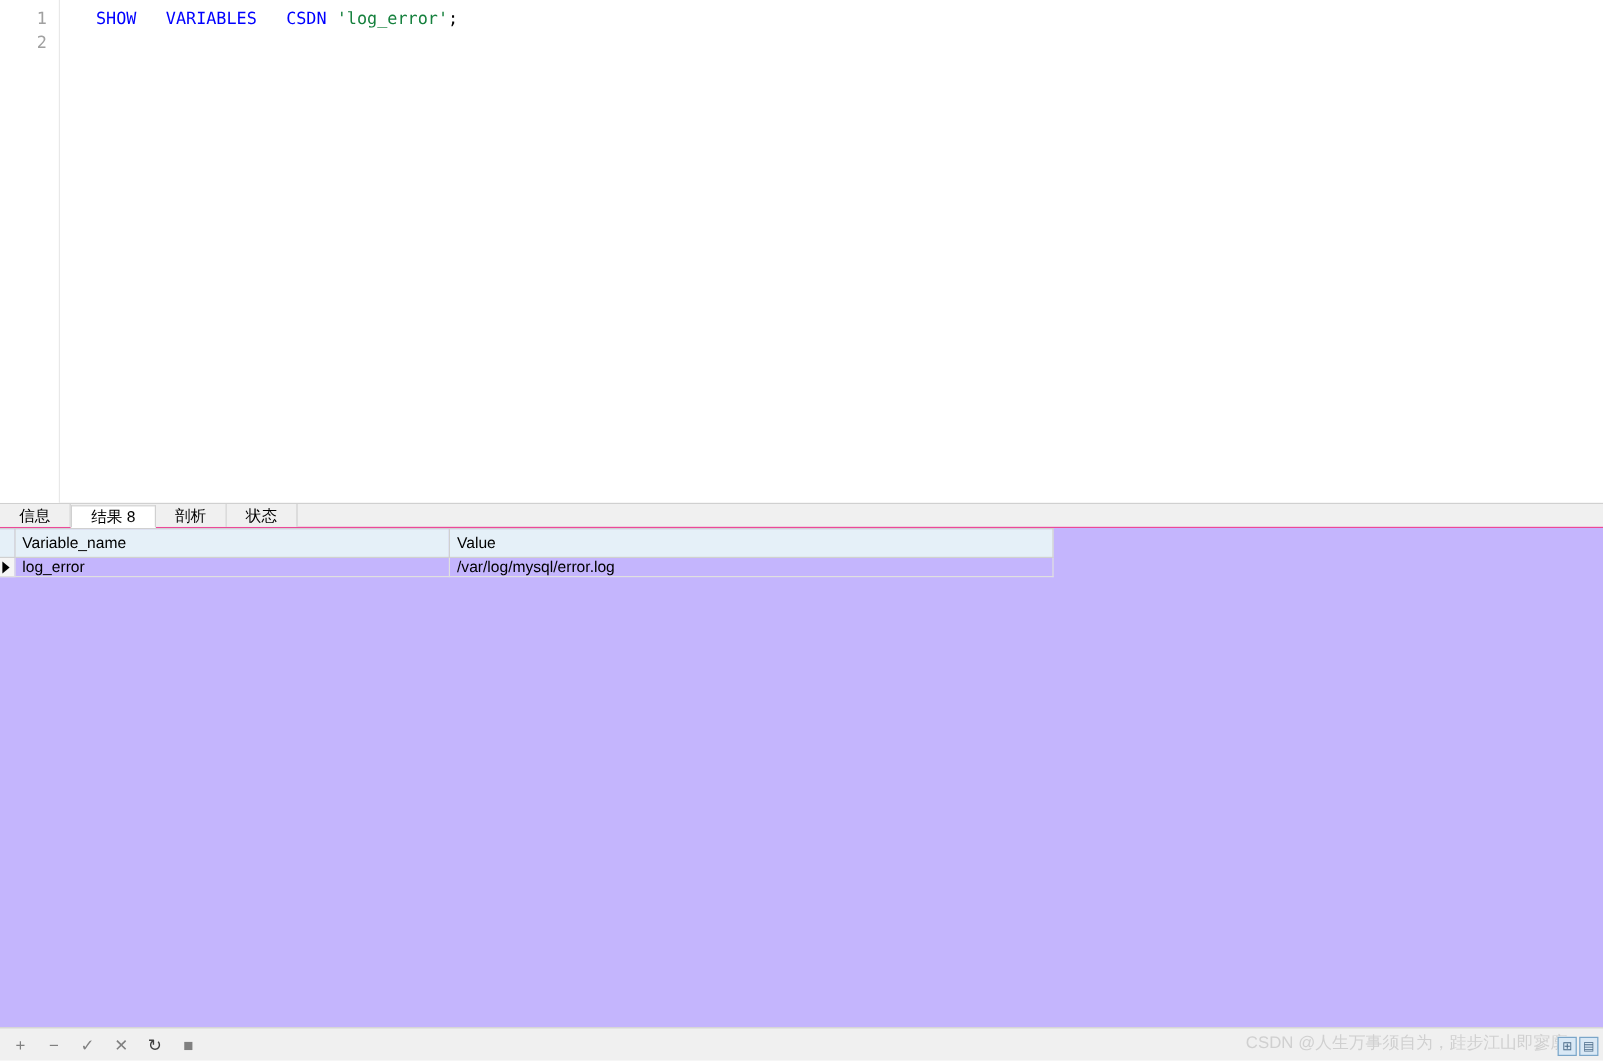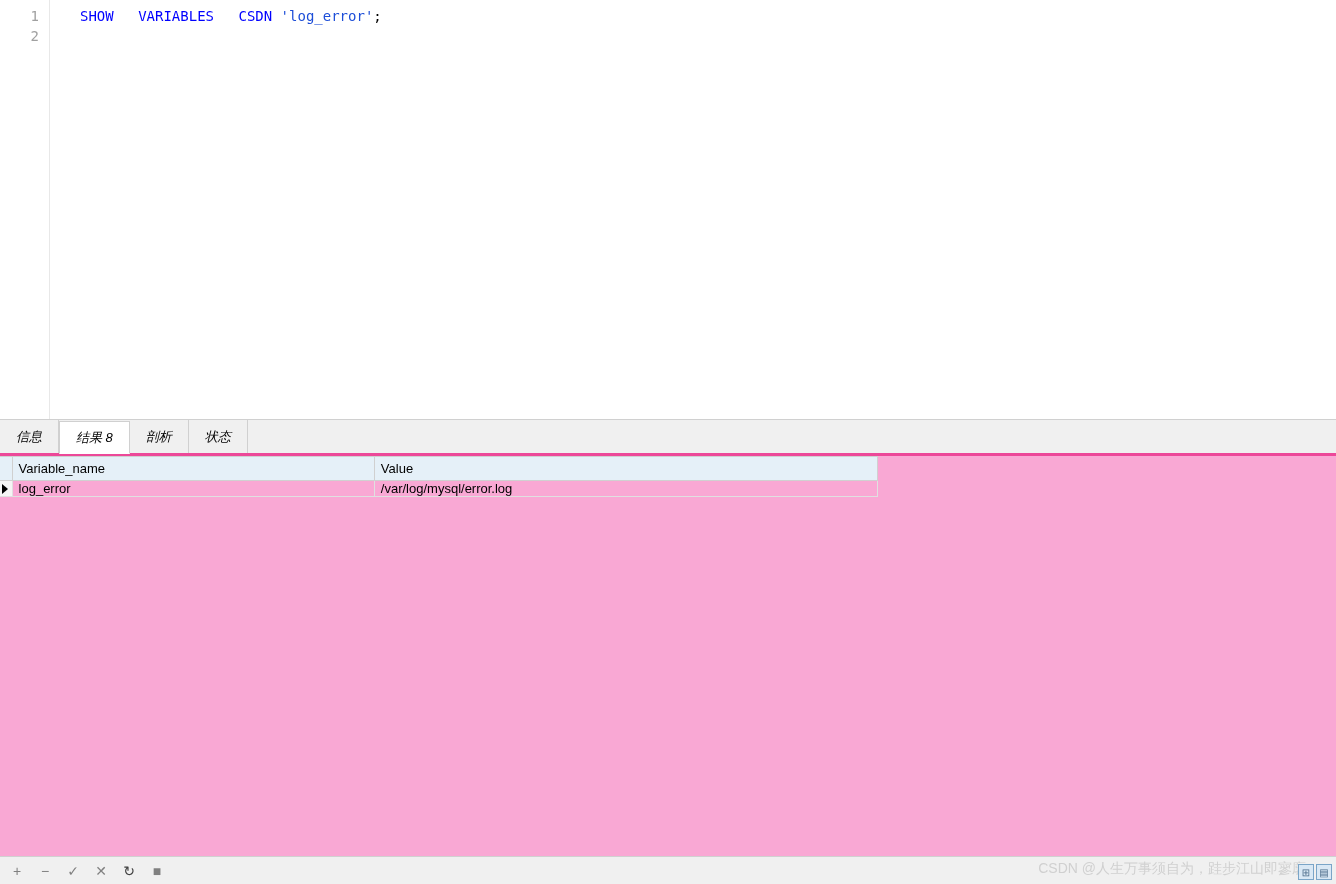--- a/index.html
+++ b/index.html
@@ -41,28 +41,27 @@
     .code-area {
       flex: 1;
       padding-top: 6px;
       padding-left: 14px;
       font-family: Consolas, monospace;
       font-size: 14px;
       line-height: 20px;
       white-space: pre;
     }
     .kw { color: #0000FF; margin-left: 16px; }
-    .str { color: #1d4ed8; }
+    .str { color: #15803d; }
     .semi { color: #000000; }
     .tabs-bar {
       display: flex;
       background: #f0f0f0;
-      border-bottom: 3px solid #ec4899;
-      height: 36px;
-      font-style: italic;
+      border-bottom: 1px solid #ec4899;
+      height: 20px;
     }
     .tab {
       padding: 5px 16px;
       font-size: 13px;
       color: #000000;
       background: #f0f0f0;
       border-right: 1px solid #d0d0d0;
       cursor: pointer;
       display: flex;
       align-items: center;
@@ -71,21 +70,21 @@
       background: #ffffff;
       border-top: 1px solid #d0d0d0;
       border-left: 1px solid #d0d0d0;
       border-right: 1px solid #d0d0d0;
       border-bottom: 1px solid #ffffff;
       position: relative;
       top: 1px;
     }
     .results-area {
       flex: 1;
-      background: #f9a8d4;
+      background: #c4b5fd;
       overflow: auto;
     }
     .result-table {
       width: 878px;
       border-collapse: collapse;
       font-size: 13px;
     }
     .result-table th {
       background: #e5f0f8;
       text-align: left;

